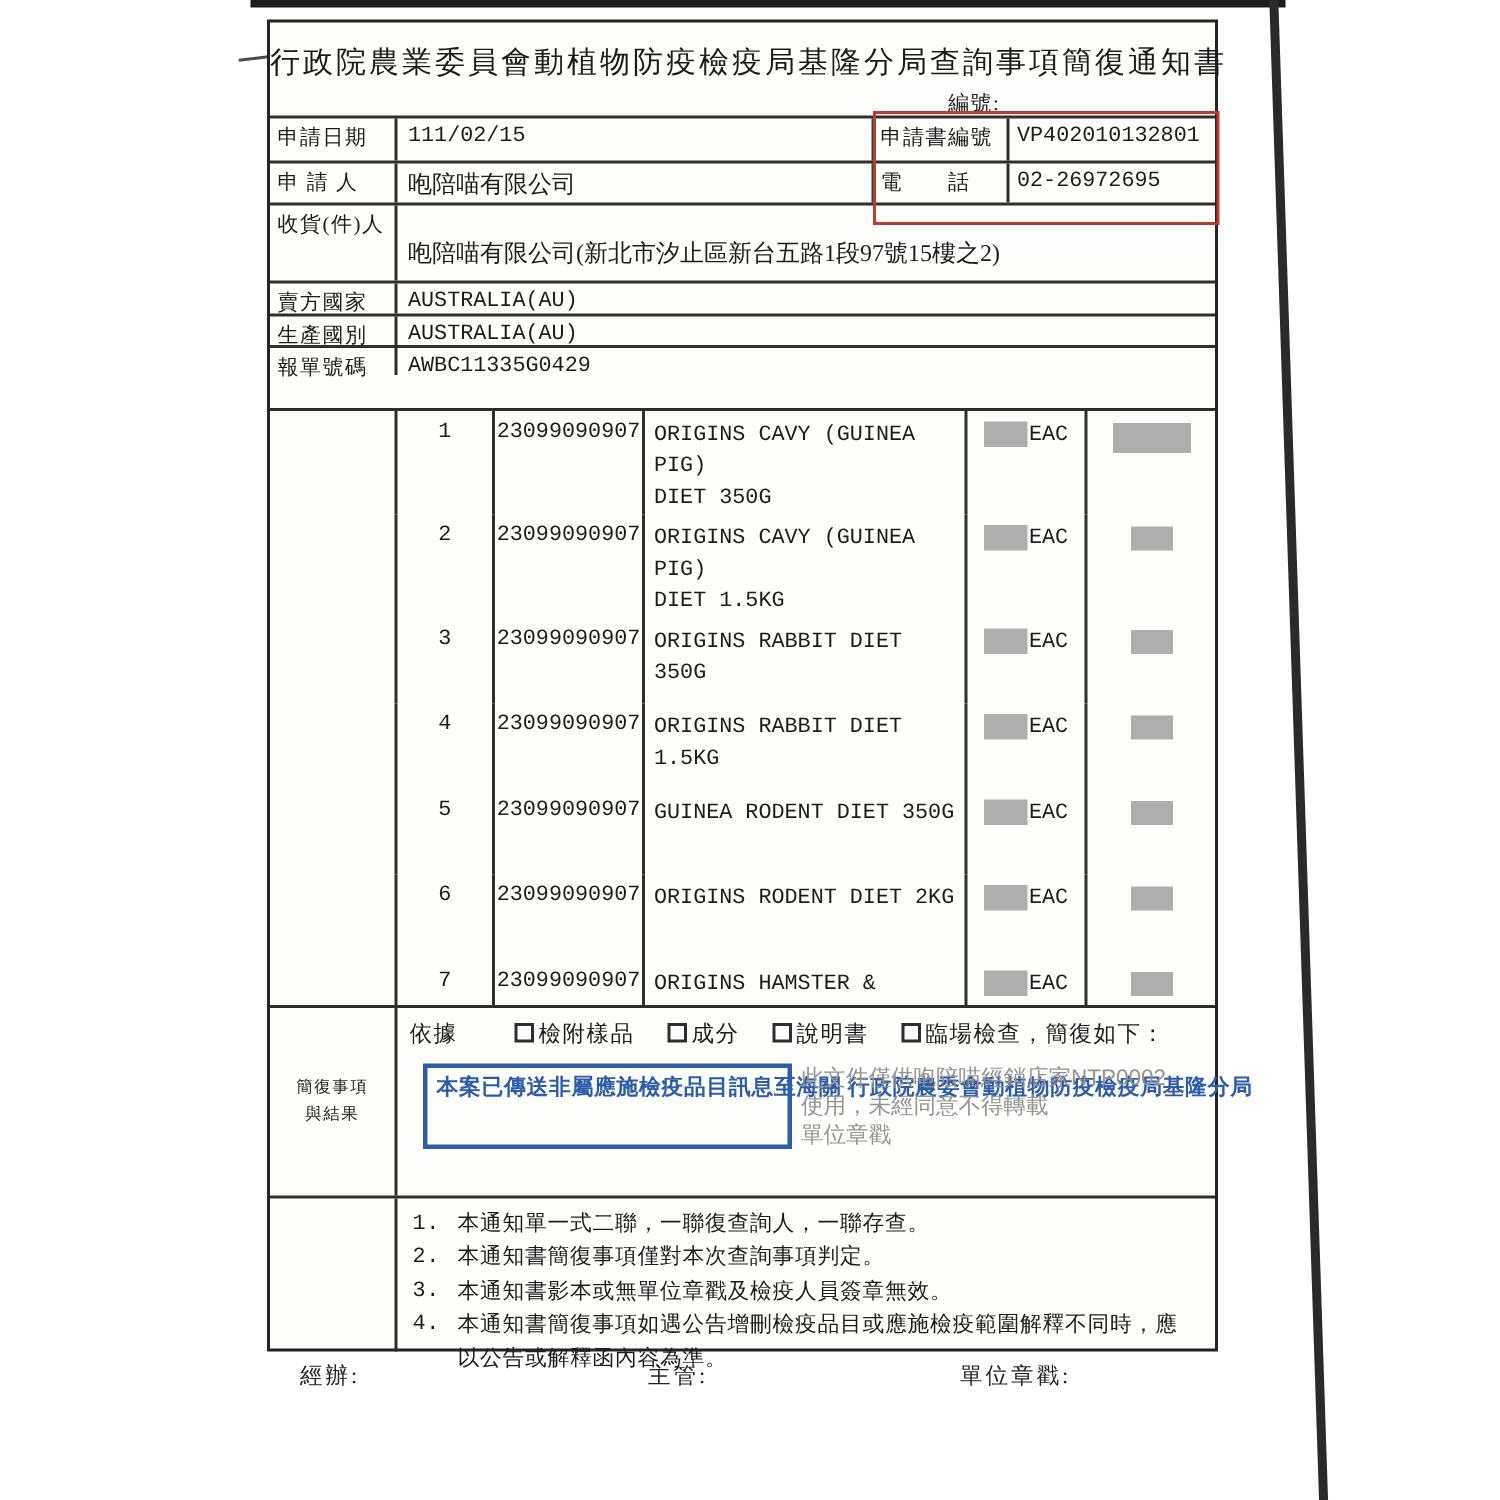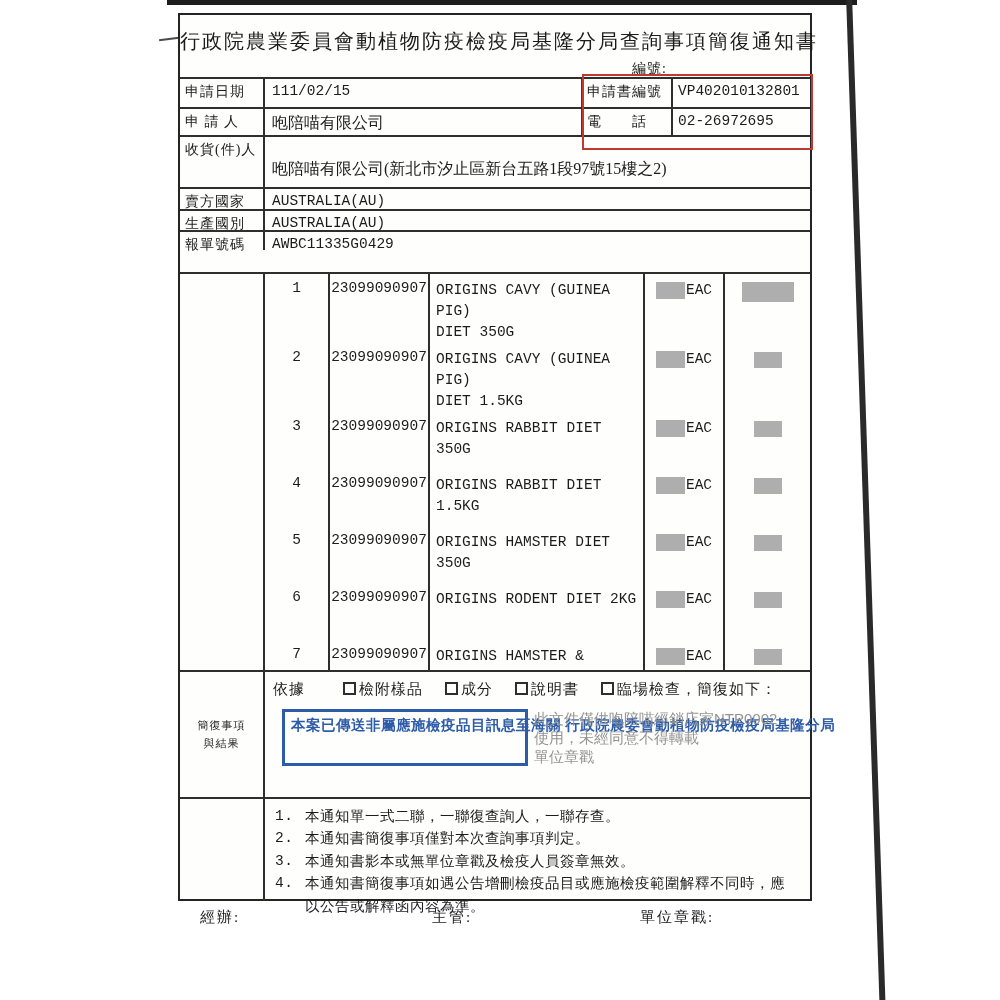--- a/index.html
+++ b/index.html
@@ -178,21 +178,21 @@
       <div class="gc c2 mono">23099090907</div>
       <div class="gc c3 mono pre">ORIGINS RABBIT DIET 1.5KG</div>
       <div class="gc c4"><span class="redact q"></span><span class="mono">EAC</span></div>
       <div class="gc c5"><span class="redact w"></span></div>
     </div>
 
     <div class="g-row">
       <div class="gc c0"></div>
       <div class="gc c1 mono">5</div>
       <div class="gc c2 mono">23099090907</div>
-      <div class="gc c3 mono pre">ORIGINS HAMSTER DIET 350G</div>
+      <div class="gc c3 mono pre">GUINEA RODENT DIET 350G</div>
       <div class="gc c4"><span class="redact q"></span><span class="mono">EAC</span></div>
       <div class="gc c5"><span class="redact w"></span></div>
     </div>
 
     <div class="g-row">
       <div class="gc c0"></div>
       <div class="gc c1 mono">6</div>
       <div class="gc c2 mono">23099090907</div>
       <div class="gc c3 mono pre">ORIGINS RODENT DIET 2KG</div>
       <div class="gc c4"><span class="redact q"></span><span class="mono">EAC</span></div>

